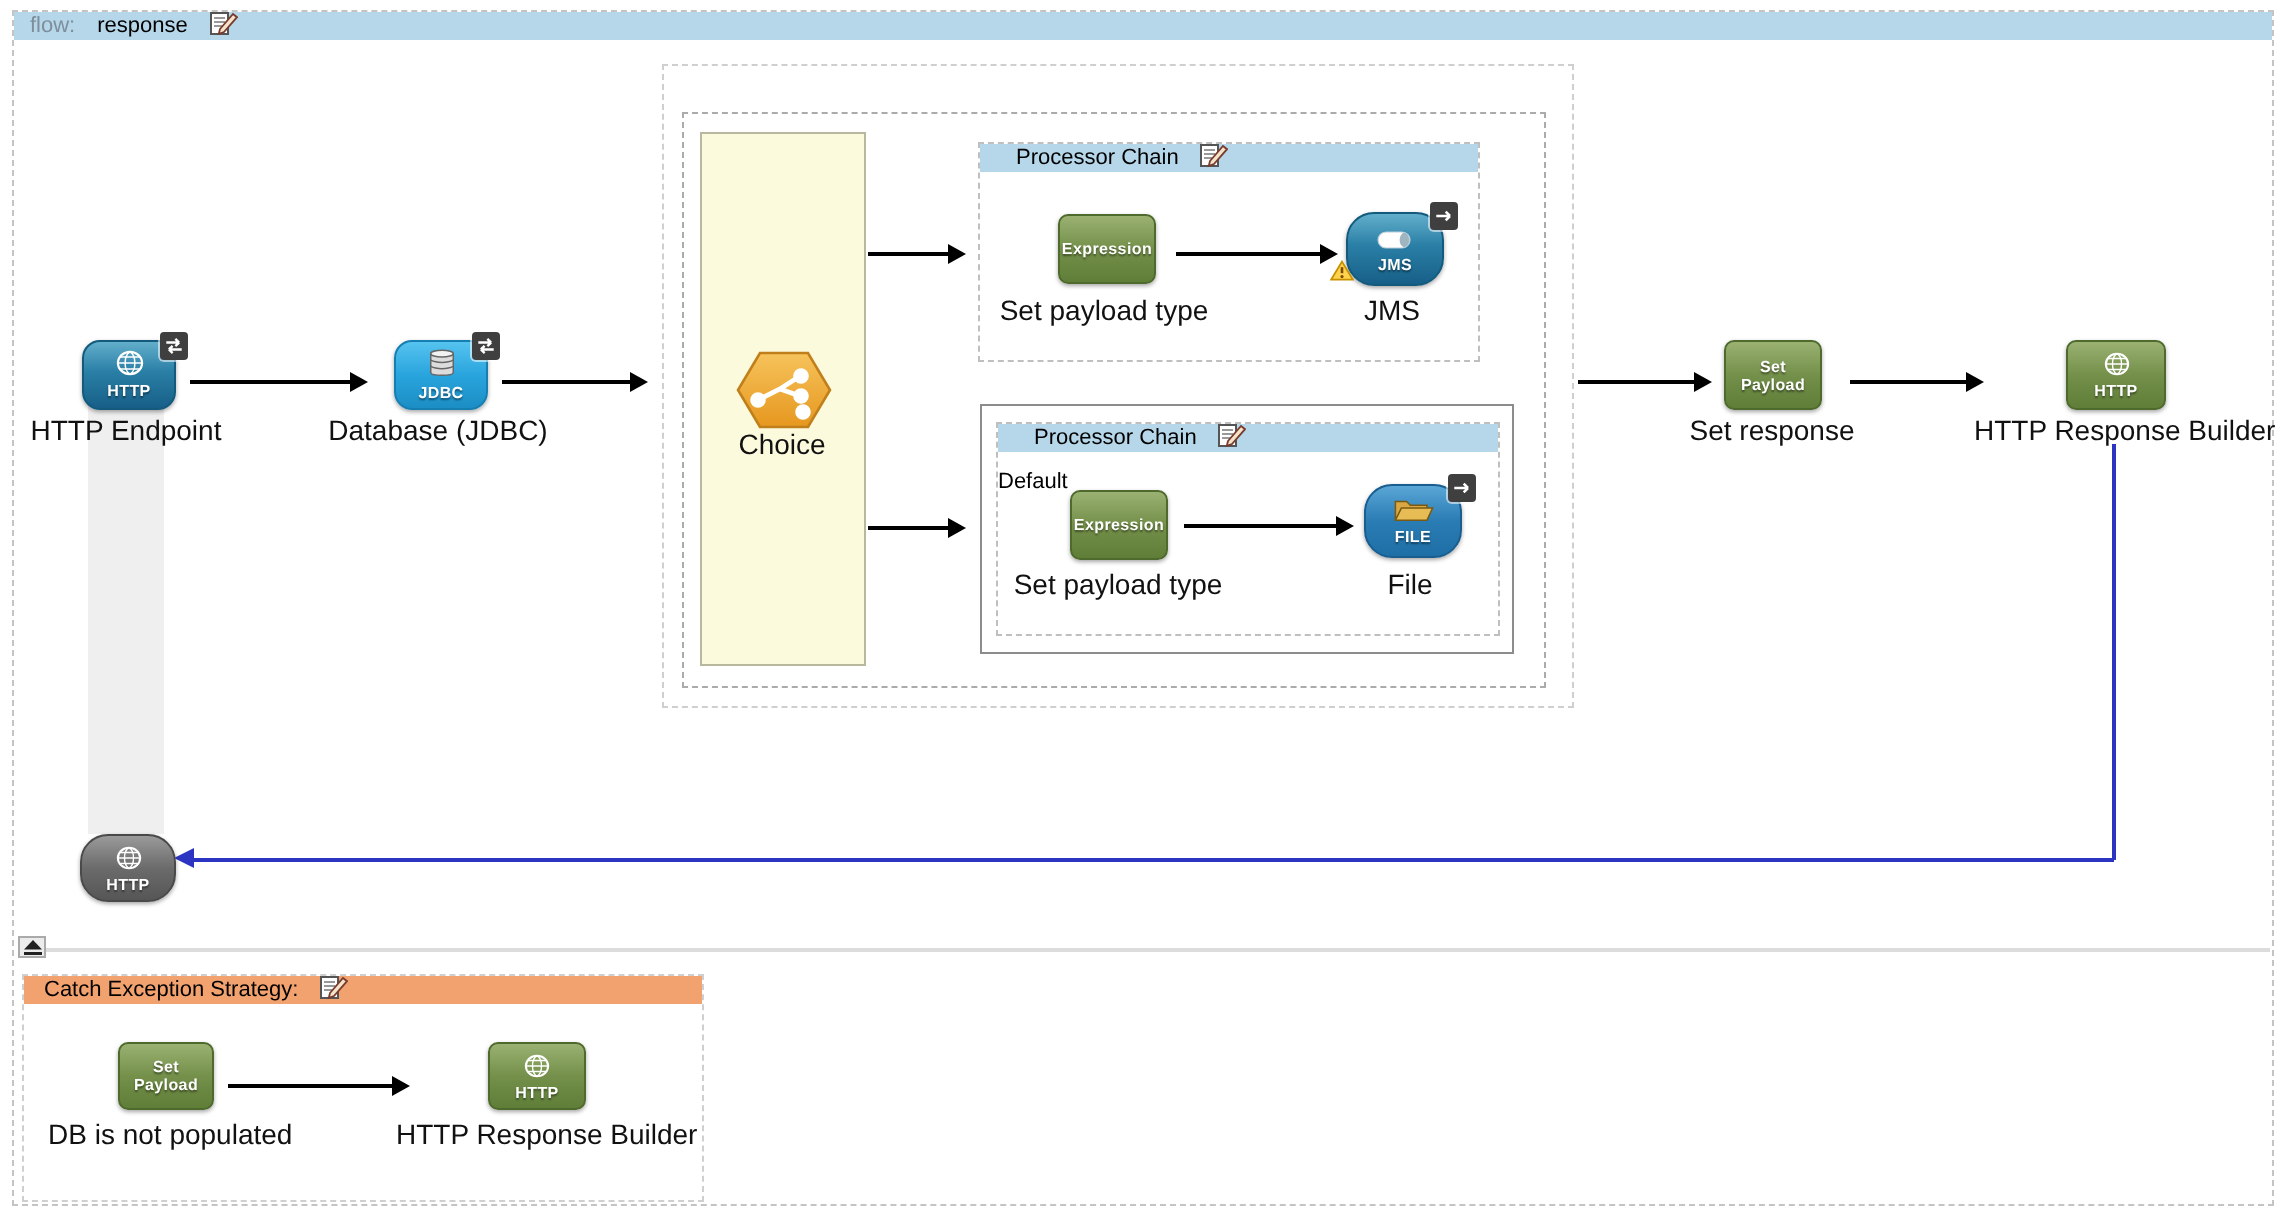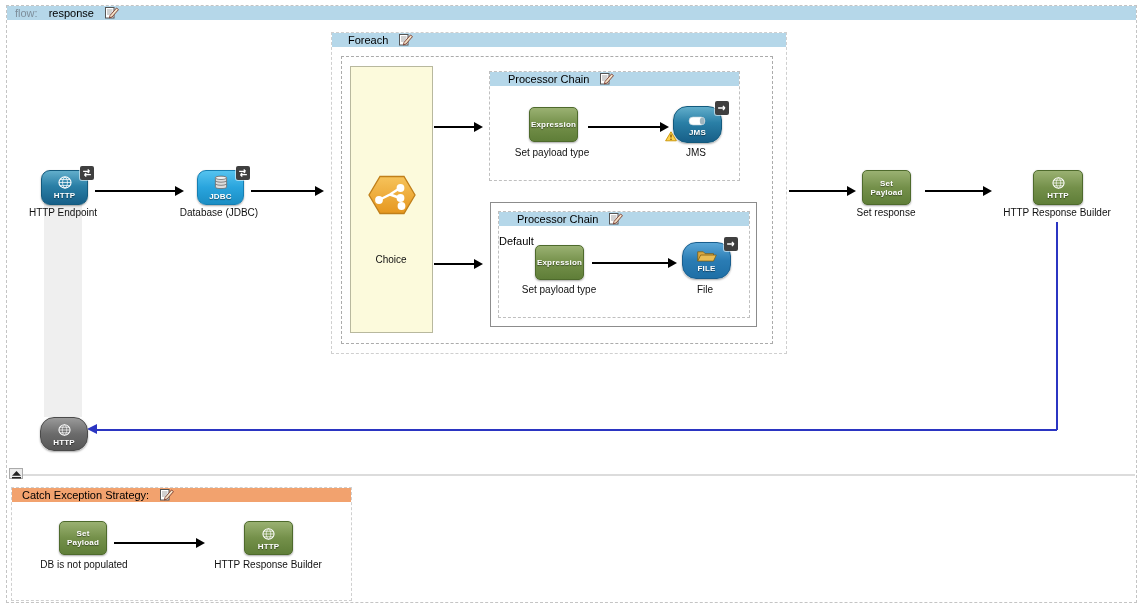--- a/index.html
+++ b/index.html
@@ -40,21 +40,21 @@
   .rteal{background:linear-gradient(#62aecb 0%,#2a7fa6 45%,#175f88 100%);border:1px solid #135a7d;border-radius:14px;}
   .jdbc{background:linear-gradient(#55c3ef 0%,#29a4dd 50%,#1b8ec4 100%);border:1px solid #167fb2;border-radius:9px;}
   .bluefile{background:linear-gradient(#5aa6d6 0%,#2a7cb4 50%,#1e6fa6 100%);border:1px solid #195e8e;border-radius:14px;}
   .green{background:linear-gradient(#9ab172 0%,#74904a 50%,#5f7e38 100%);border:1px solid #4e6a2c;border-radius:5px;}
   .grayp{background:linear-gradient(#9a9a9a 0%,#6b6b6b 50%,#565656 100%);border:1px solid #4a4a4a;border-radius:14px;}
   .cap{font-size:8px;font-weight:bold;color:#fff;text-align:center;line-height:9px;text-shadow:0 1px 1px rgba(0,0,0,.45);letter-spacing:.2px;}
   .cap-over{margin-top:-2px;}
   .badge{position:absolute;width:14px;height:14px;background:#3f3f3f;border-radius:2px;display:flex;align-items:center;justify-content:center;z-index:3;box-shadow:0 0 0 1px rgba(255,255,255,.55);}
   .warn{position:absolute;z-index:3;}
 
-  .lbl{position:absolute;font-size:10px;color:#111;text-align:center;white-space:nowrap;z-index:2;}
+  .lbl{position:absolute;font-size:14px;color:#111;text-align:center;white-space:nowrap;z-index:2;}
 
   
   .arr{position:absolute;height:1.5px;background:#000;z-index:1;}
   .arr::after{content:'';position:absolute;right:-9px;top:-4.2px;width:0;height:0;border-left:9px solid #000;border-top:5px solid transparent;border-bottom:5px solid transparent;}
   .blue-v{left:1056px;top:222px;width:1.5px;height:208px;background:#2b35c2;z-index:1;}
   .blue-h{left:97px;top:429px;width:960px;height:1.5px;background:#2b35c2;z-index:1;}
   .blue-h::before{content:'';position:absolute;left:-10px;top:-4.6px;width:0;height:0;border-right:10px solid #2b35c2;border-top:5.5px solid transparent;border-bottom:5.5px solid transparent;}
 </style>
 </head>
 <body>
@@ -108,28 +108,20 @@
             <path d="M11.5 9H4M4 9l2.2-2.1M4 9l2.2 2.1"></path>
           </g>
         </svg>
       </span>
   </div>
   <div class="lbl" style="left:159px;top:207px;width:120px;">Database (JDBC)</div>
 
   <div class="arr" style="left:251px;top:190px;width:64px;"></div>
 
   <div class="abs foreach-box"></div>
-  <div class="abs hdr foreach-hdr">
-    <span>Foreach</span>
-    <span><svg width="14" height="13" viewBox="0 0 14 13">
-          <rect x="0.5" y="1.5" width="8.5" height="10.5" fill="#fff" stroke="#555"></rect>
-          <path d="M2 4h5.5M2 6h5.5M2 8h4" stroke="#999" stroke-width="0.9" fill="none"></path>
-          <path d="M5 9.5L11.5 2l2 1.6-6.5 7.4-2.6.9z" fill="#f4e3c8" stroke="#7a3b2e" stroke-width="0.9"></path>
-        </svg></span>
-  </div>
   <div class="abs foreach-inner"></div>
 
   <div class="abs choice-panel"></div>
   <div class="icon" style="left:367px;top:175px;width:50px;height:40px;box-shadow:none;background:transparent;border:none;">
     <svg width="50" height="40" viewBox="0 0 50 40">
         <defs>
           <linearGradient id="chg" x1="0" y1="0" x2="0" y2="1">
             <stop offset="0" stop-color="#f6c35b"></stop>
             <stop offset="1" stop-color="#e6971f"></stop>
           </linearGradient>
@@ -138,21 +130,21 @@
         <g stroke="#fff" stroke-width="2.4" fill="#fff">
           <path d="M12 25L23 19.5 33 13" fill="none"></path>
           <path d="M23 19.5l10 3.5" fill="none"></path>
           <circle cx="12" cy="25" r="2.7"></circle>
           <circle cx="33.5" cy="13" r="2.7"></circle>
           <circle cx="33.5" cy="23" r="2.7"></circle>
           <circle cx="34.5" cy="31" r="2.7"></circle>
         </g>
       </svg>
   </div>
-  <div class="lbl" style="left:341px;top:214px;width:100px;margin-top:40px;">Choice</div>
+  <div class="lbl" style="left:341px;top:214px;width:100px;">Choice</div>
 
   <div class="arr" style="left:434px;top:126px;width:40px;"></div>
   <div class="arr" style="left:434px;top:263px;width:40px;"></div>
 
   <div class="abs chain-top"></div>
   <div class="abs hdr chain-top-hdr">
     <span>Processor Chain</span>
     <span><svg width="14" height="13" viewBox="0 0 14 13">
           <rect x="0.5" y="1.5" width="8.5" height="10.5" fill="#fff" stroke="#555"></rect>
           <path d="M2 4h5.5M2 6h5.5M2 8h4" stroke="#999" stroke-width="0.9" fill="none"></path>

